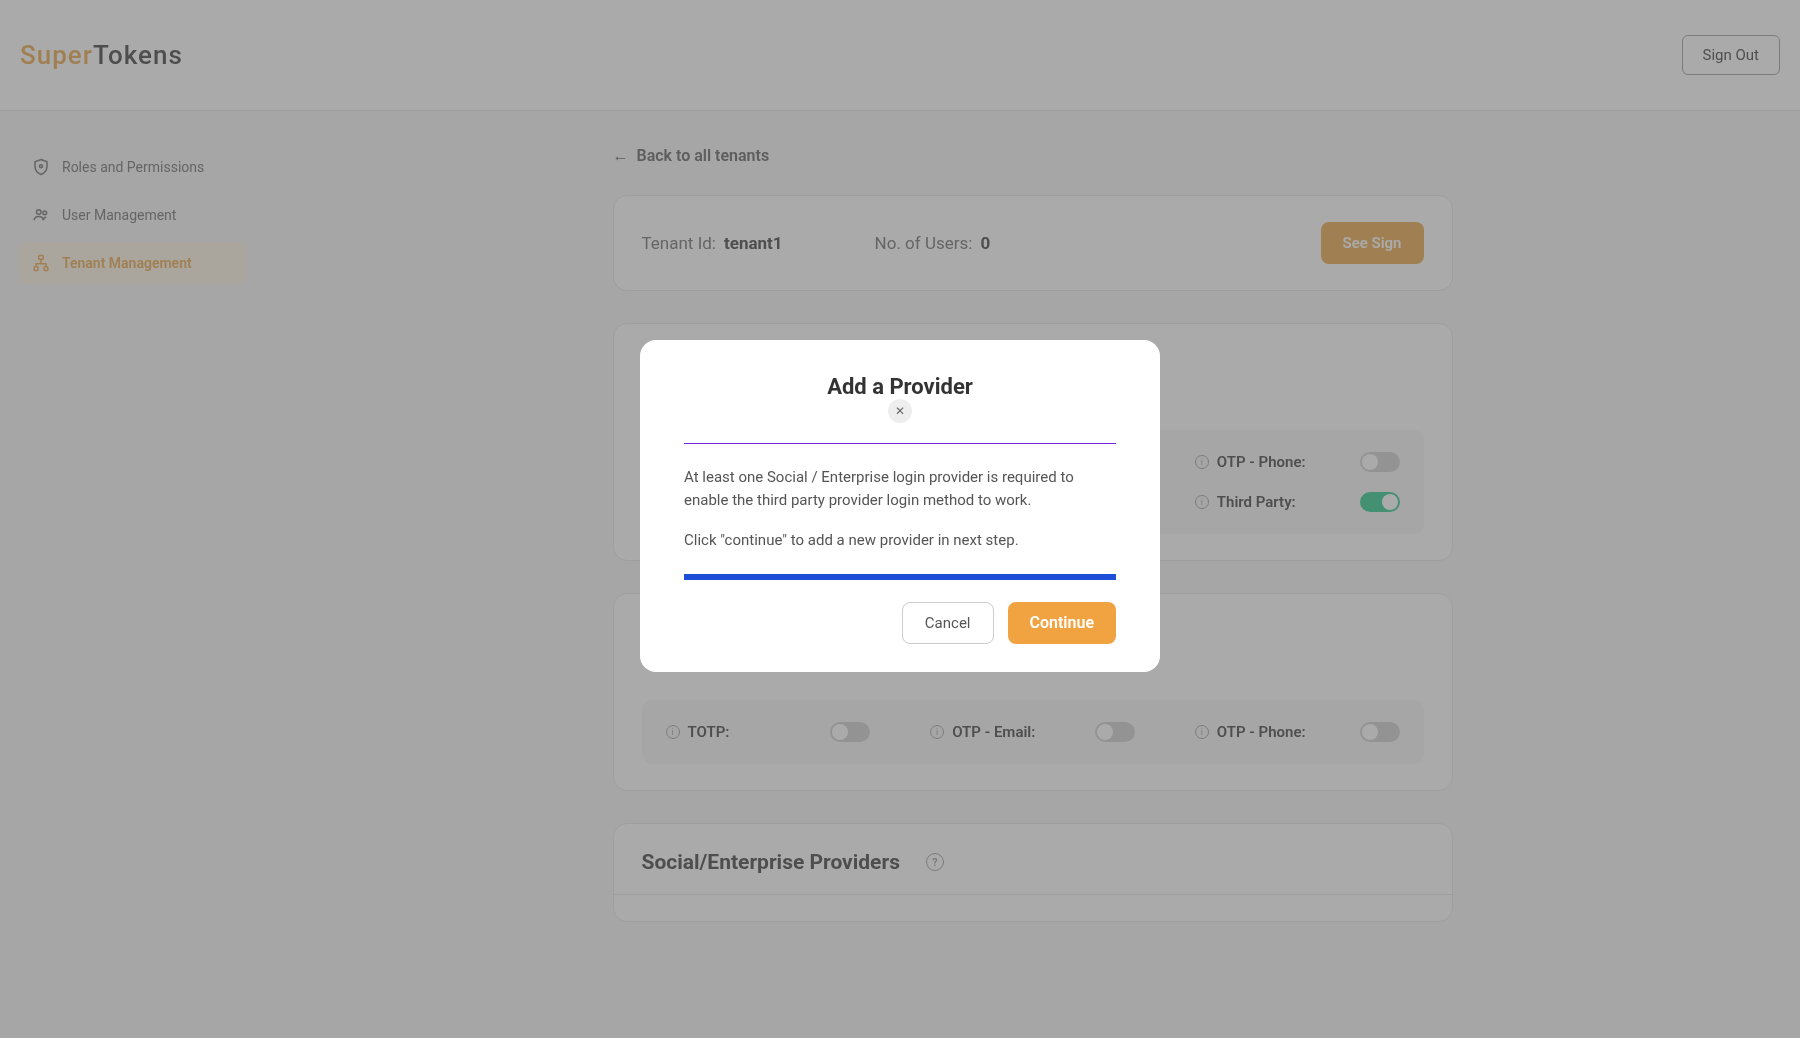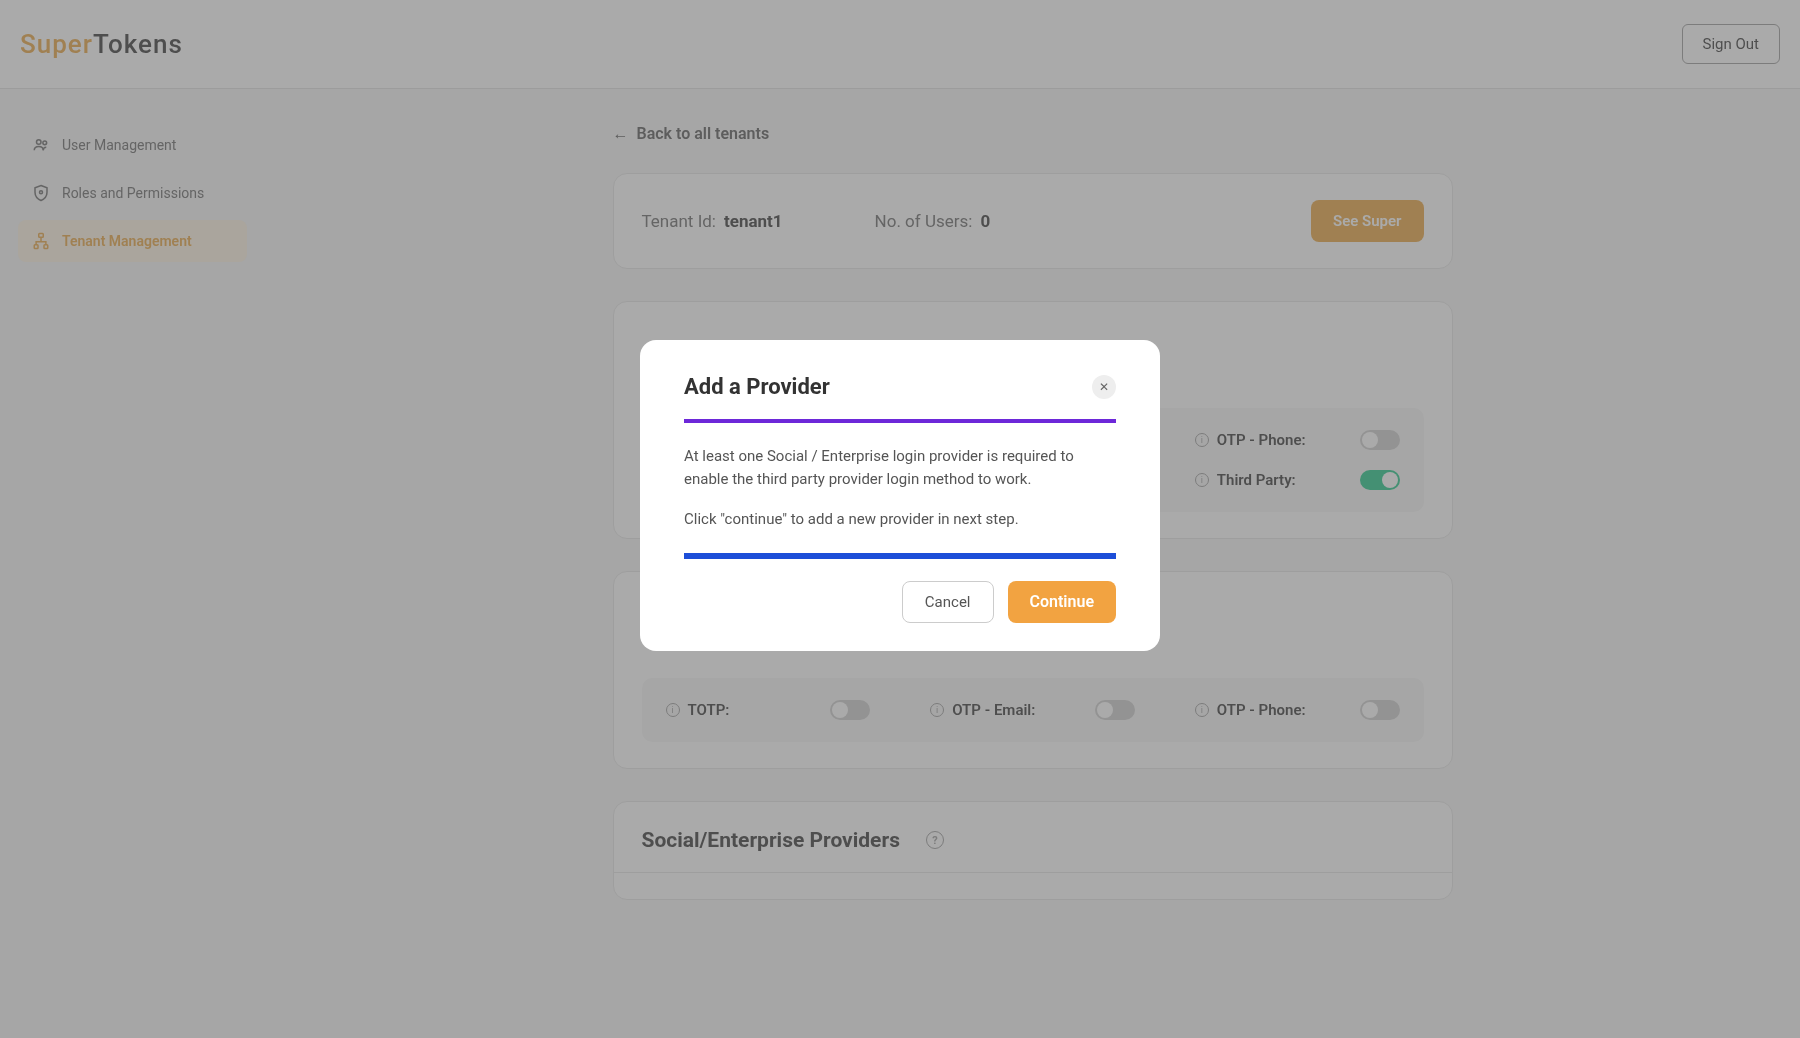--- a/index.html
+++ b/index.html
@@ -8,21 +8,21 @@
       box-sizing: border-box;
       font-family: -apple-system, BlinkMacSystemFont, 'Segoe UI', Roboto, sans-serif;
     }
     body {
       background: #f5f5f5;
       position: relative;
     }
     .header {
       background: #fff;
       border-bottom: 1px solid #e0e0e0;
-      padding: 24px 20px;
+      padding: 35px 20px;
       display: flex;
       justify-content: space-between;
       align-items: center;
     }
     .logo {
       font-size: 26px;
       font-weight: 500;
       letter-spacing: 1px;
     }
     .logo-super {
@@ -224,21 +224,22 @@
       background: #fff;
       border-radius: 16px;
       width: 520px;
       padding: 34px 44px 28px 44px;
     }
     .modal-header {
       display: flex;
       justify-content: space-between;
       align-items: center;
       padding-bottom: 20px;
-      border-bottom: 4px solid #6d28d9;
+      border-bottom: 1px solid #6d28d9;
+      flex-direction: column;
     }
     .modal-title {
       font-size: 22px;
       font-weight: 700;
       color: #333;
     }
     .modal-close {
       width: 24px;
       height: 24px;
       background: #eee;
@@ -297,33 +298,33 @@
   <div class="logo">
     <span class="logo-super">Super</span><span class="logo-tokens">Tokens</span>
   </div>
   <button class="sign-out-btn">Sign Out</button>
 </div>
 
 <div class="layout">
   <div class="sidebar">
     <div class="sidebar-item">
       <svg viewBox="0 0 24 24" fill="none" stroke="currentColor" stroke-width="2">
+          <path d="M12 2l8 3v6c0 5-3.5 9-8 11-4.5-2-8-6-8-11V5l8-3z"></path>
+          <circle cx="12" cy="11" r="2"></circle>
+        </svg>
+      <span>Roles and Permissions</span>
+    </div>
+    <div class="sidebar-item">
+      <svg viewBox="0 0 24 24" fill="none" stroke="currentColor" stroke-width="2">
           <circle cx="9" cy="8" r="3"></circle>
           <circle cx="17" cy="9" r="2.5"></circle>
           <path d="M3 19c0-3 2.5-5 6-5s6 2 6 5"></path>
           <path d="M15 19c0-2.5 1.5-4 4-4"></path>
         </svg>
       <span>User Management</span>
-    </div>
-    <div class="sidebar-item">
-      <svg viewBox="0 0 24 24" fill="none" stroke="currentColor" stroke-width="2">
-          <path d="M12 2l8 3v6c0 5-3.5 9-8 11-4.5-2-8-6-8-11V5l8-3z"></path>
-          <circle cx="12" cy="11" r="2"></circle>
-        </svg>
-      <span>Roles and Permissions</span>
     </div>
     <div class="sidebar-item active">
       <svg viewBox="0 0 24 24" fill="none" stroke="currentColor" stroke-width="2">
           <rect x="9" y="2" width="6" height="5" rx="1"></rect>
           <rect x="3" y="17" width="5" height="5" rx="1"></rect>
           <rect x="16" y="17" width="5" height="5" rx="1"></rect>
           <path d="M12 7v6M12 13H5.5v4M12 13h6.5v4"></path>
         </svg>
       <span>Tenant Management</span>
     </div>
@@ -340,21 +341,21 @@
         <div class="tenant-info">
           <div class="tenant-field">
             <span class="tenant-label">Tenant Id:</span>
             <span class="tenant-value">tenant1</span>
           </div>
           <div class="tenant-field">
             <span class="tenant-label">No. of Users:</span>
             <span class="tenant-value">0</span>
           </div>
         </div>
-        <button class="see-users-btn">See Super</button>
+        <button class="see-users-btn">See Sign</button>
       </div>
     </div>
 
     <div class="card">
       <div style="height:60px"></div>
       <div class="toggle-grid" style="justify-content:flex-end">
         <div style="flex:1"></div>
         <div style="flex:1"></div>
         <div style="flex:1;display:flex;flex-direction:column;gap:20px">
           <div class="toggle-item">

